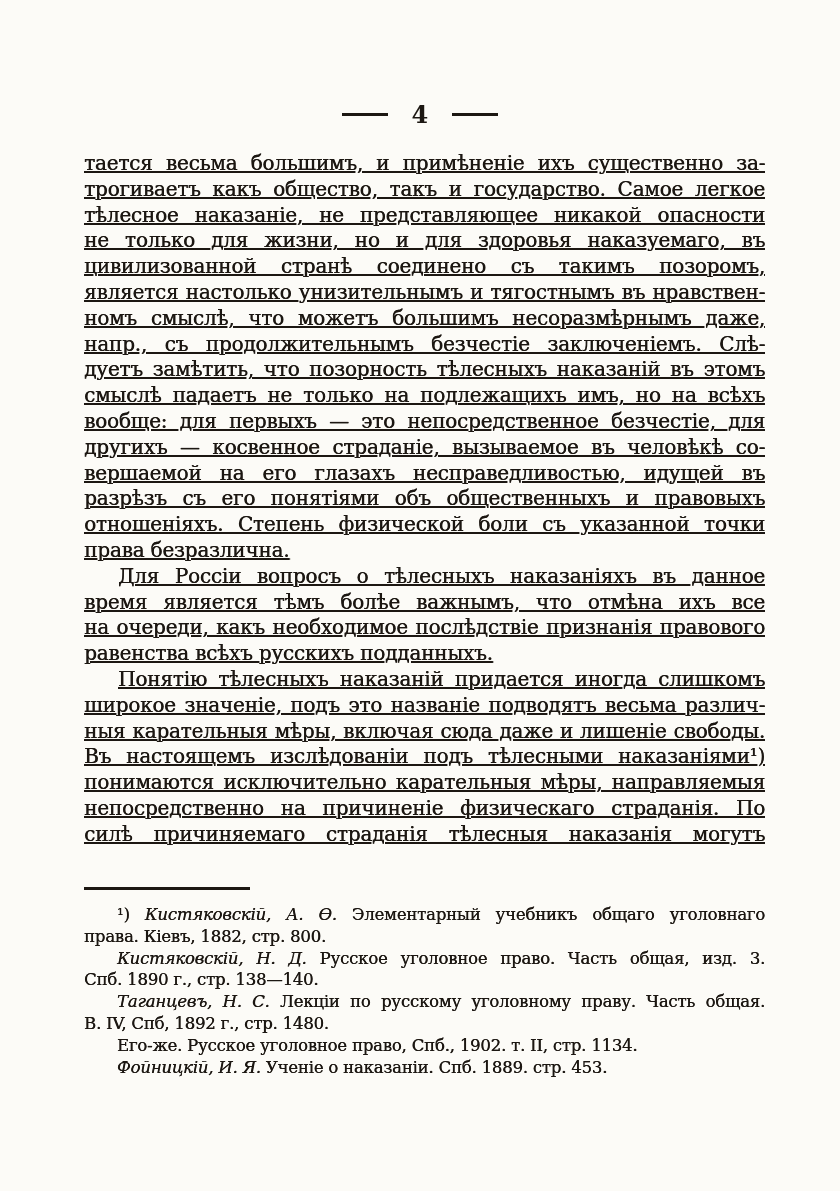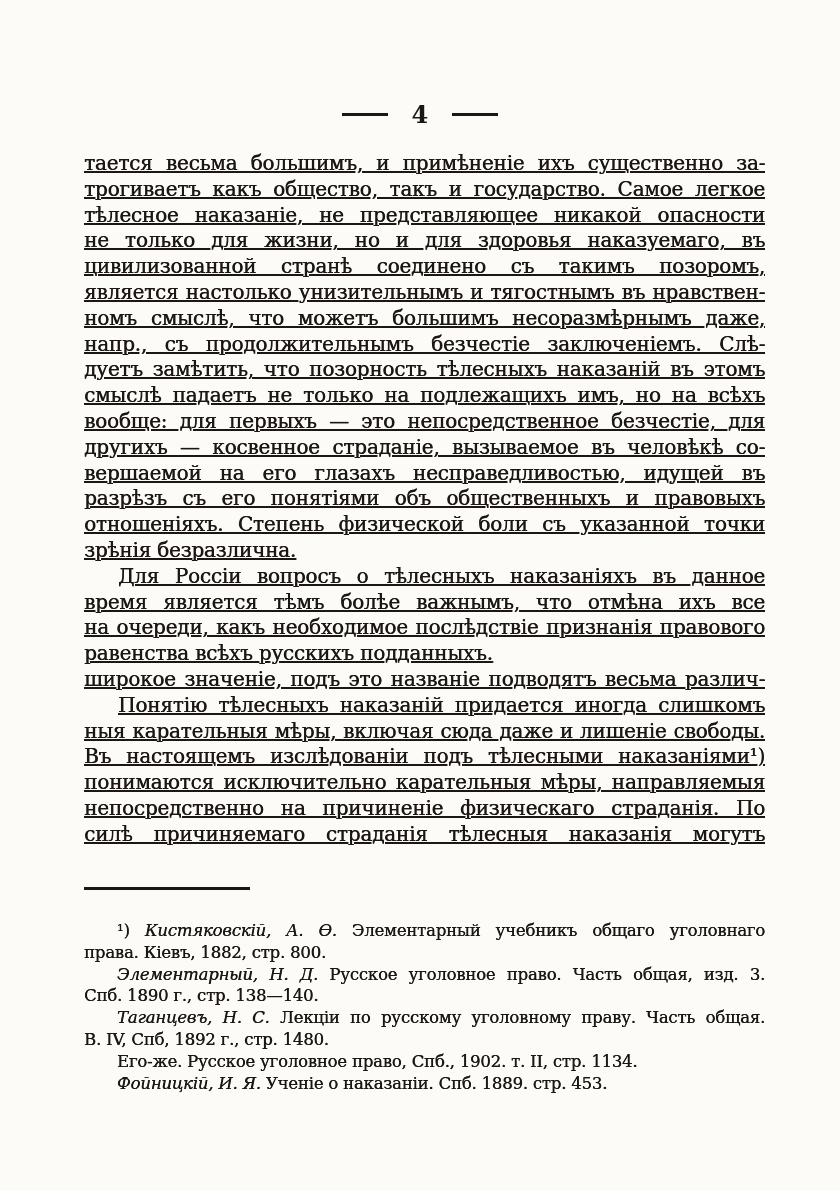--- a/index.html
+++ b/index.html
@@ -73,21 +73,20 @@
     width: 166px;
     height: 2.5px;
     background: var(--ink, #1c1712);
   }
   
   .footnotes {
     position: absolute;
     top: 904px;
     left: 84px;
     width: 681px;
-    margin-top: 16px;
   }
   .fline {
     height: 21.8px;
     line-height: 21.8px;
     font-size: 16.5px;
     letter-spacing: -0.2px;
     white-space: nowrap;
     overflow: hidden;
     text-align: justify;
     text-align-last: justify;
@@ -119,49 +118,49 @@
       <div class="bline">является настолько унизительнымъ и тягостнымъ въ нравствен-</div>
       <div class="bline">номъ смыслѣ, что можетъ большимъ несоразмѣрнымъ даже,</div>
       <div class="bline">напр., съ продолжительнымъ безчестіе заключеніемъ. Слѣ-</div>
       <div class="bline">дуетъ замѣтить, что позорность тѣлесныхъ наказаній въ этомъ</div>
       <div class="bline">смыслѣ падаетъ не только на подлежащихъ имъ, но на всѣхъ</div>
       <div class="bline">вообще: для первыхъ — это непосредственное безчестіе, для</div>
       <div class="bline">другихъ — косвенное страданіе, вызываемое въ человѣкѣ со-</div>
       <div class="bline">вершаемой на его глазахъ несправедливостью, идущей въ</div>
       <div class="bline">разрѣзъ съ его понятіями объ общественныхъ и правовыхъ</div>
       <div class="bline">отношеніяхъ. Степень физической боли съ указанной точки</div>
-      <div class="bline pend">зрѣнія безразлична.</div>
+      <div class="bline pend">права безразлична.</div>
     </div>
 
     <div>
       <div class="bline indent">Для Россіи вопросъ о тѣлесныхъ наказаніяхъ въ данное</div>
       <div class="bline">время является тѣмъ болѣе важнымъ, что отмѣна ихъ все</div>
       <div class="bline">на очереди, какъ необходимое послѣдствіе признанія правового</div>
       <div class="bline pend">равенства всѣхъ русскихъ подданныхъ.</div>
     </div>
 
     <div>
+      <div class="bline indent">Понятію тѣлесныхъ наказаній придается иногда слишкомъ</div>
       <div class="bline">широкое значеніе, подъ это названіе подводятъ весьма различ-</div>
-      <div class="bline indent">Понятію тѣлесныхъ наказаній придается иногда слишкомъ</div>
       <div class="bline">ныя карательныя мѣры, включая сюда даже и лишеніе свободы.</div>
       <div class="bline">Въ настоящемъ изслѣдованіи подъ тѣлесными наказаніями¹)</div>
       <div class="bline">понимаются исключительно карательныя мѣры, направляемыя</div>
       <div class="bline">непосредственно на причиненіе физическаго страданія. По</div>
       <div class="bline">силѣ причиняемаго страданія тѣлесныя наказанія могутъ</div>
     </div>
   </div>
 
   <div class="fn-rule"></div>
 
   <div class="footnotes">
 
     <div class="fline findent"><span>¹) </span><span class="it">Кистяковскій, А. Ѳ.</span><span> Элементарный учебникъ общаго уголовнаго</span></div>
     <div class="fline fend">права. Кіевъ, 1882, стр. 800.</div>
 
-    <div class="fline findent"><span class="it">Элементарный, Н. Д.</span><span> Русское уголовное право. Часть общая, изд. 3.</span></div>
+    <div class="fline findent"><span class="it">Кистяковскій, Н. Д.</span><span> Русское уголовное право. Часть общая, изд. 3.</span></div>
     <div class="fline fend">Спб. 1890 г., стр. 138—140.</div>
 
     <div class="fline findent"><span class="it">Таганцевъ, Н. С.</span><span> Лекціи по русскому уголовному праву. Часть общая.</span></div>
     <div class="fline fend">В. IV, Спб, 1892 г., стр. 1480.</div>
 
     <div class="fline findent fend">Его-же. Русское уголовное право, Спб., 1902. т. II, стр. 1134.</div>
 
     <div class="fline findent fend"><span class="it">Фойницкій, И. Я.</span><span> Ученіе о наказаніи. Спб. 1889. стр. 453.</span></div>
   </div>
 

